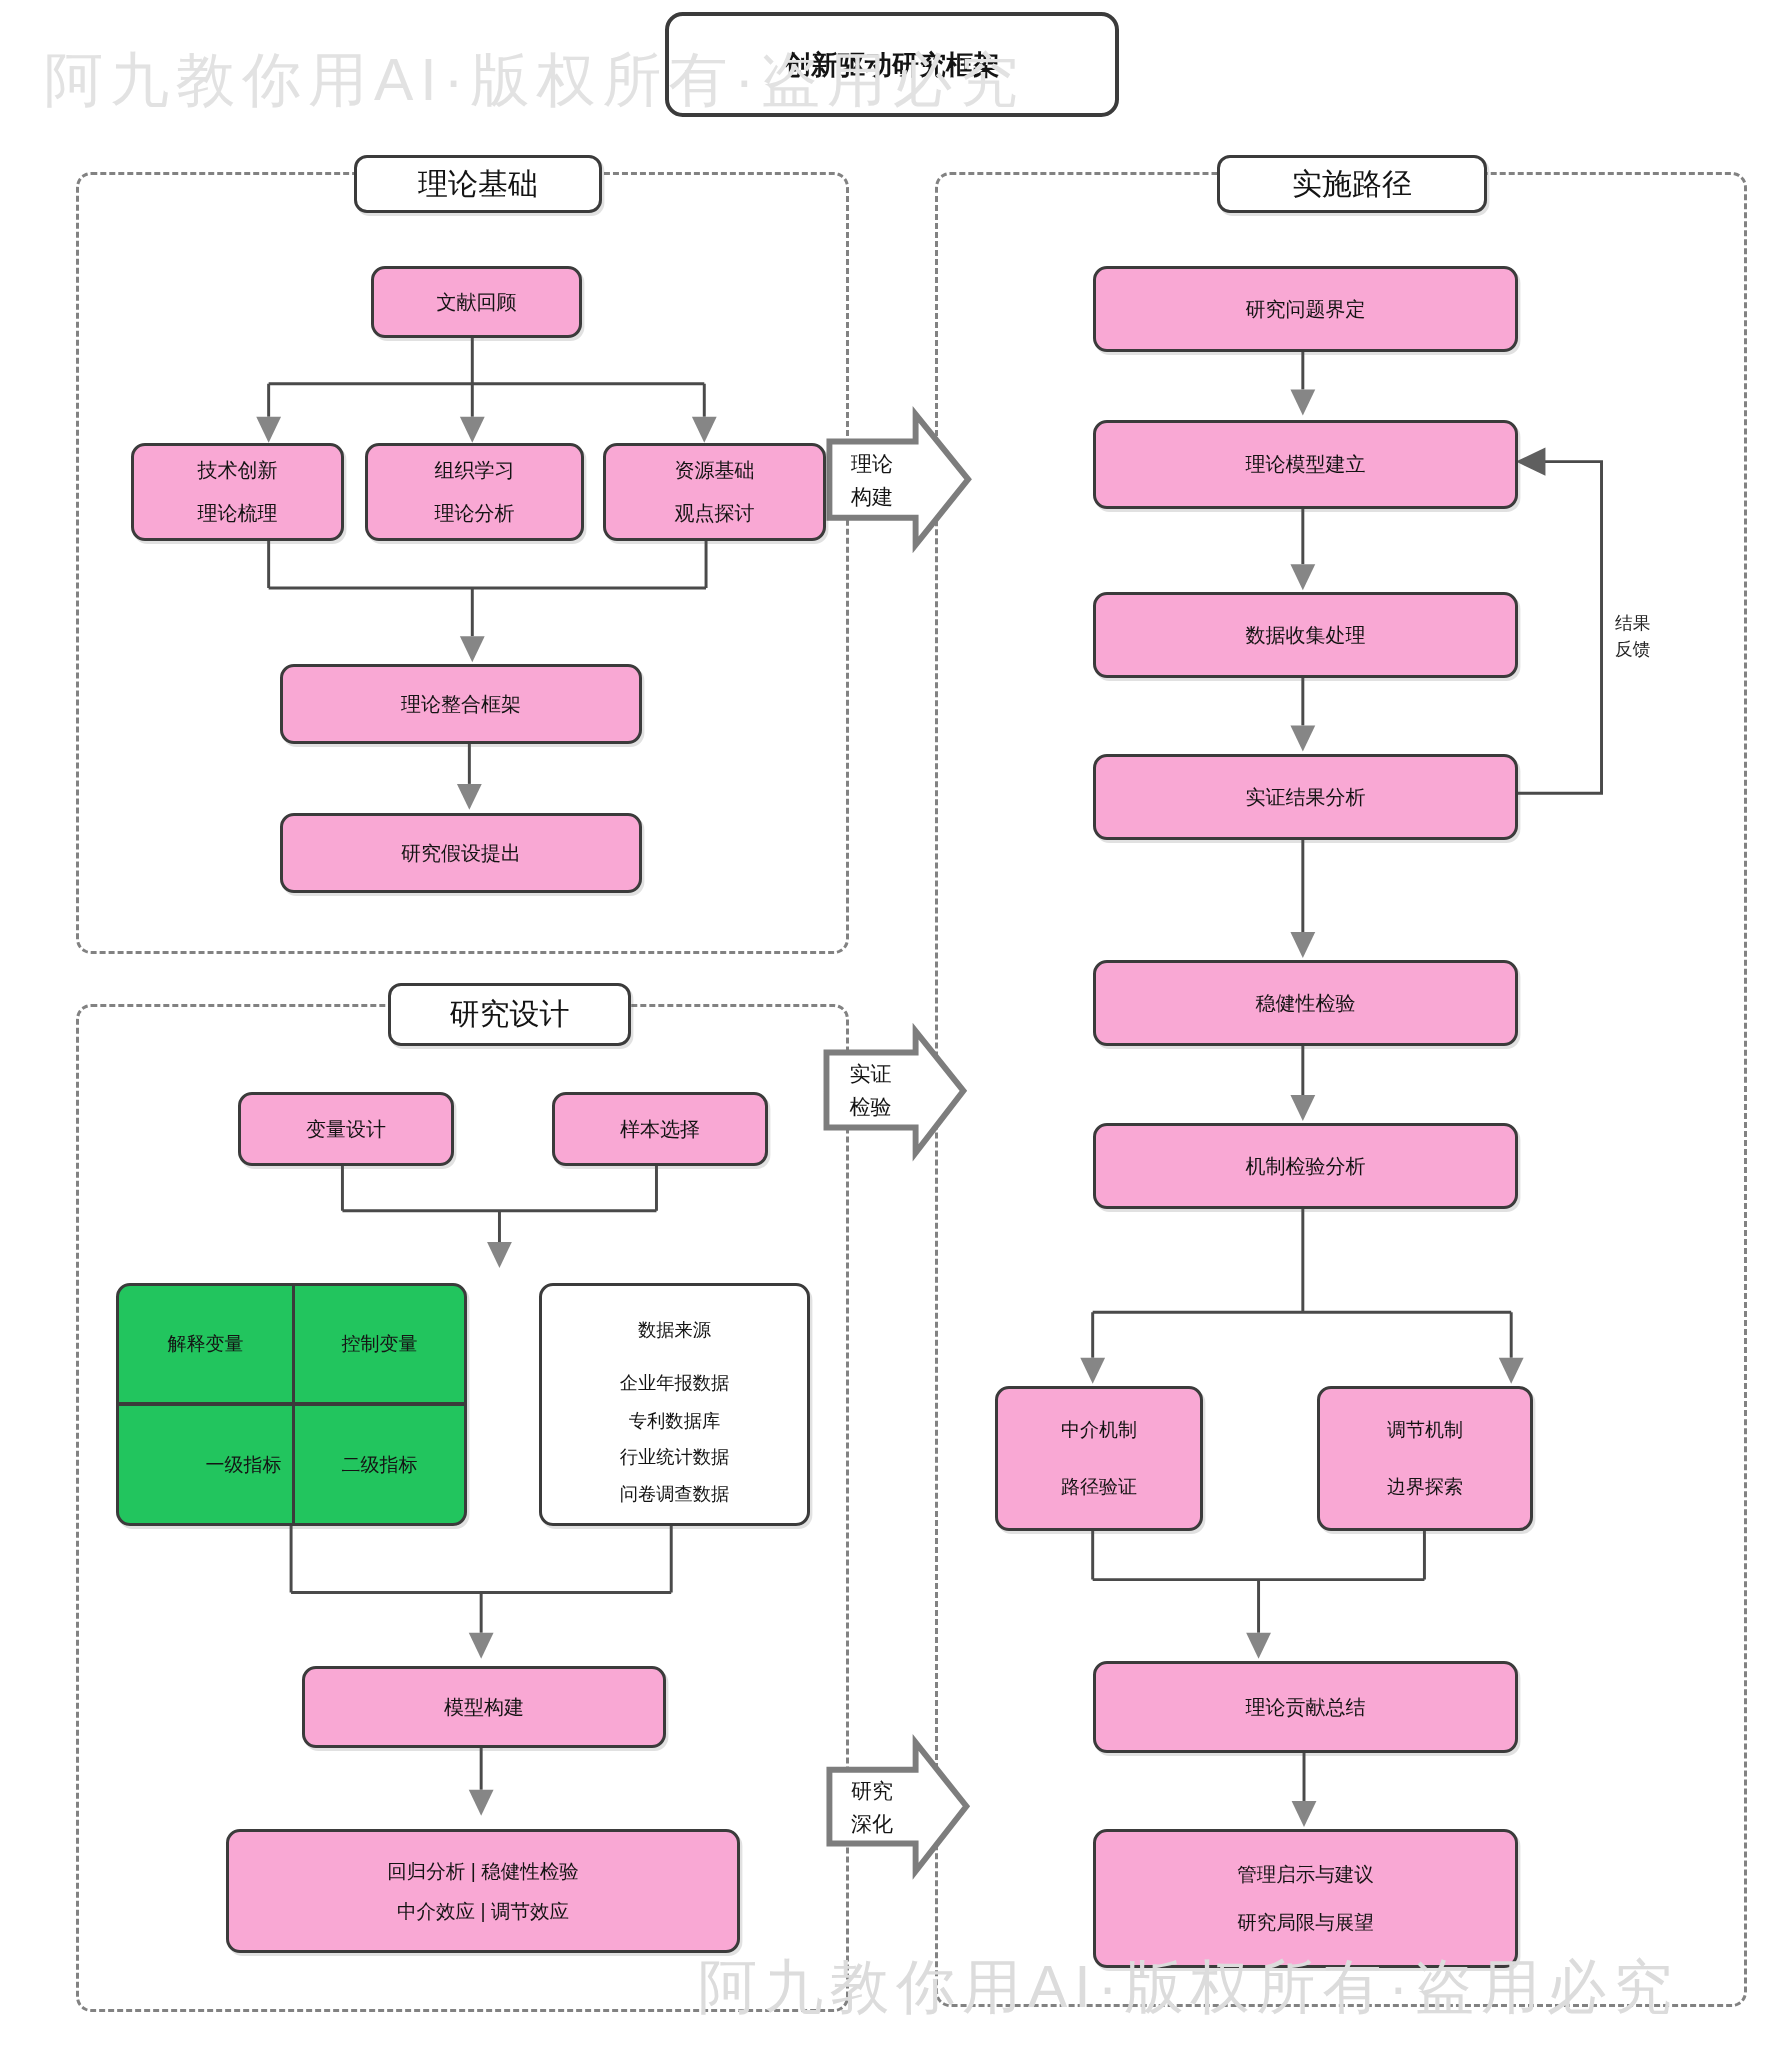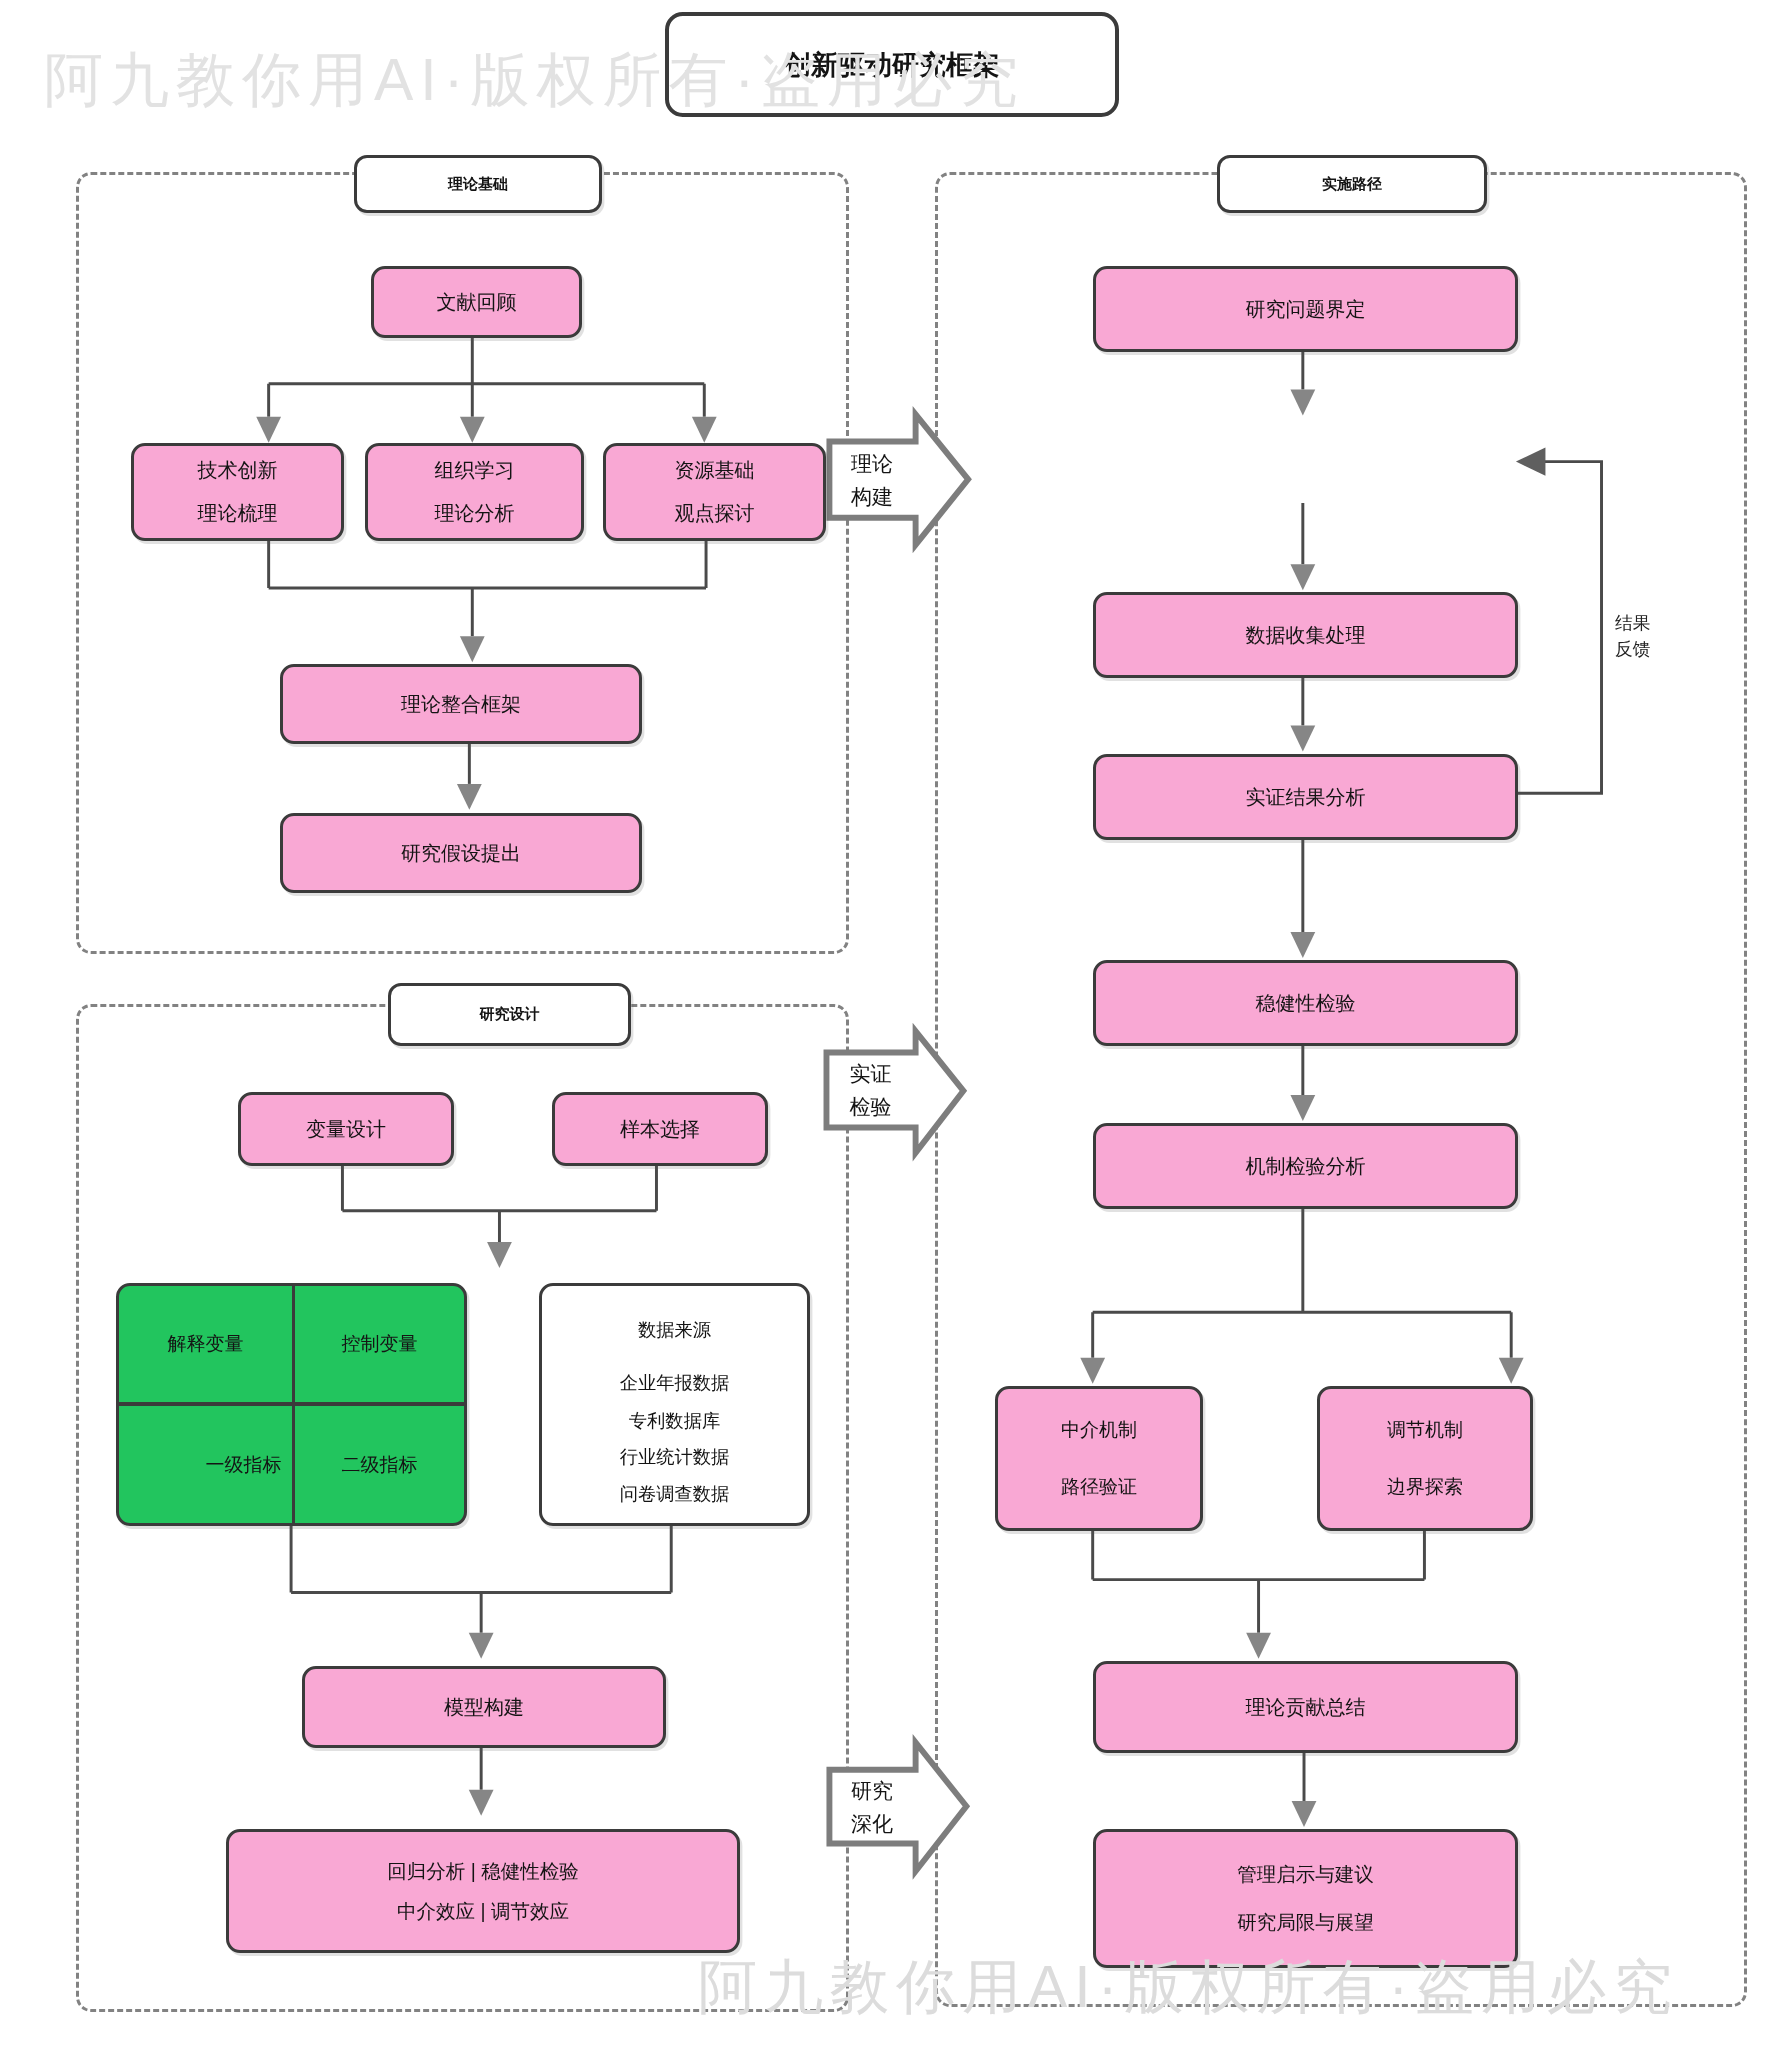--- a/index.html
+++ b/index.html
@@ -4,21 +4,21 @@
 <style>
   html,body{margin:0;padding:0;background:#fff;}
   .stage{position:relative;width:1771px;height:2066px;background:#ffffff;overflow:hidden;
          font-family:"Liberation Sans","DejaVu Sans",sans-serif;color:#141414;}
   svg.connectors{position:absolute;left:0;top:0;z-index:1;}
   .dashed{position:absolute;border:3.5px dashed #828282;border-radius:15.3px;z-index:0;background:transparent;}
   .node{position:absolute;background:#f9a8d4;border:3.5px solid #3b3b3b;border-radius:14px;
         display:flex;flex-direction:column;align-items:center;justify-content:center;
         font-size:20px;line-height:1.25;z-index:2;box-shadow:2.4px 3px 0 rgba(90,90,90,.18);text-align:center;}
   .seclabel{position:absolute;background:#fff;border:3.5px solid #3b3b3b;border-radius:13px;
-        display:flex;align-items:center;justify-content:center;font-size:15px;font-weight:700;
+        display:flex;align-items:center;justify-content:center;font-size:30px;font-weight:400;
         z-index:3;box-shadow:2.4px 3px 0 rgba(90,90,90,.18);}
   .title-box{position:absolute;left:665px;top:12px;width:446px;height:97px;background:#fff;
         border:4.1px solid #3b3b3b;border-radius:17.7px;display:flex;align-items:center;justify-content:center;
         font-size:27px;font-weight:700;z-index:3;}
   .two{gap:17.7px;}
   .mech{gap:33px;font-size:19px;}
   .wm{position:absolute;z-index:6;font-size:59px;letter-spacing:7px;white-space:nowrap;
       color:#e2e2e2;font-weight:400;pointer-events:none;}
   .wm-bottom{color:#dcdcdc;}
   .balabel{position:absolute;z-index:4;display:flex;flex-direction:column;align-items:center;justify-content:center;
@@ -134,20 +134,21 @@
   </div>
 
   <div class="node" style="left:302px;top:1666px;width:358px;height:76px;">模型构建</div>
   <div class="node analysis" style="left:226px;top:1829px;width:508px;height:118px;">
     <span>回归分析 | 稳健性检验</span>
     <span>中介效应 | 调节效应</span>
   </div>
 
   <div class="seclabel" style="left:1217px;top:155px;width:264px;height:52px;">实施路径</div>
   <div class="node" style="left:1093px;top:266px;width:419px;height:80px;">研究问题界定</div>
+  <div class="node" style="left:1093px;top:420px;width:419px;height:83px;">理论模型建立</div>
   <div class="node" style="left:1093px;top:592px;width:419px;height:80px;">数据收集处理</div>
   <div class="node" style="left:1093px;top:754px;width:419px;height:80px;">实证结果分析</div>
   <div class="node" style="left:1093px;top:960px;width:419px;height:80px;">稳健性检验</div>
   <div class="node" style="left:1093px;top:1123px;width:419px;height:80px;">机制检验分析</div>
 
   <div class="fblabel" style="left:1615px;top:611px;">
     <span>结果</span>
     <span>反馈</span>
   </div>
 

